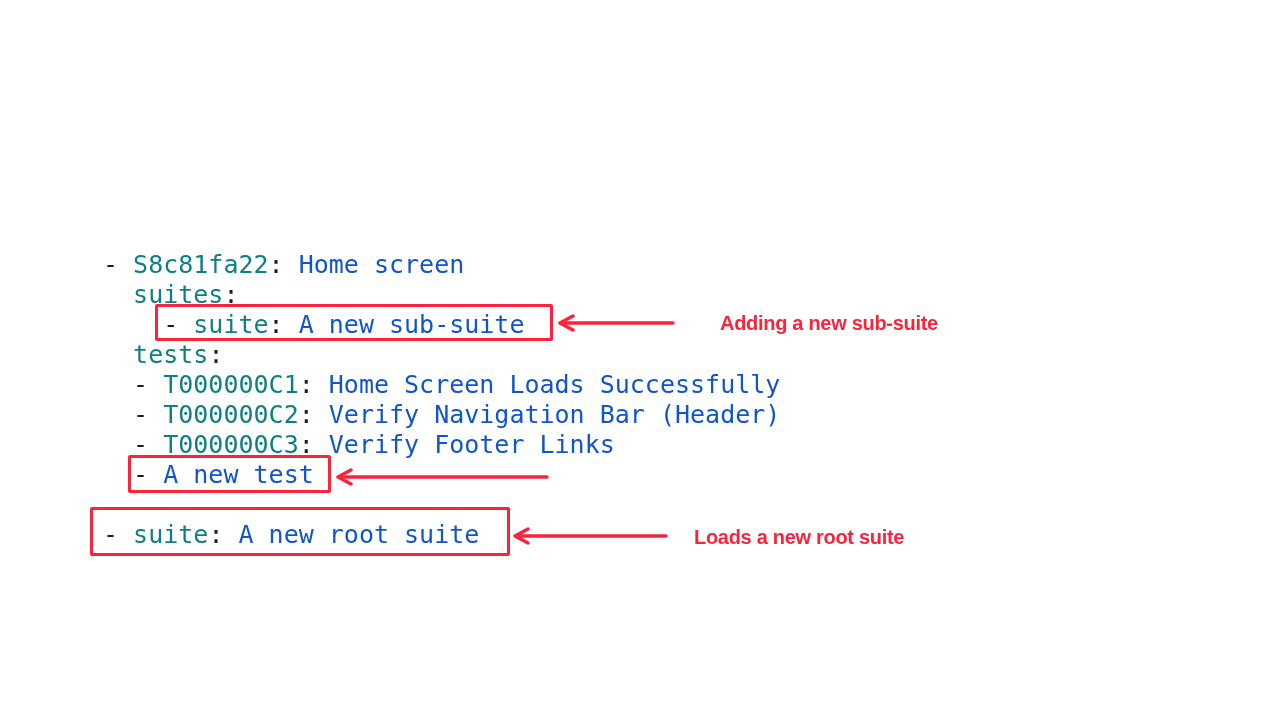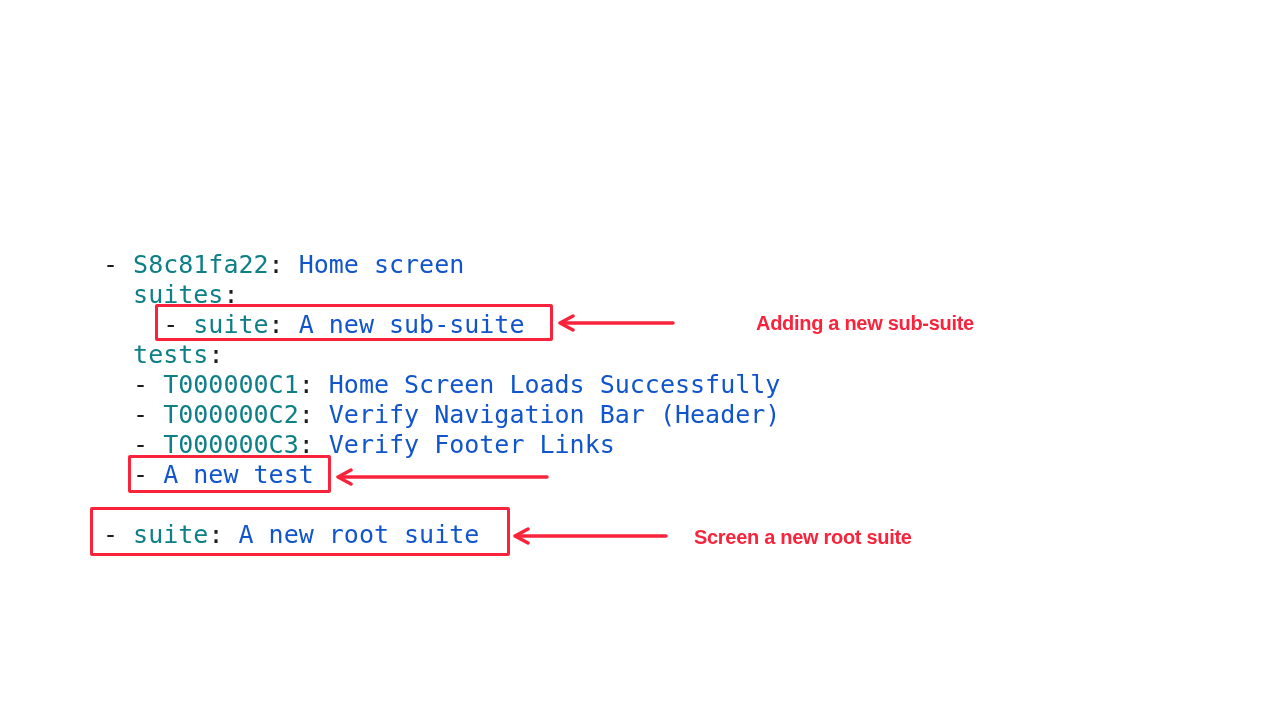--- a/index.html
+++ b/index.html
@@ -53,21 +53,21 @@
   .arrow.a2{left:334px;top:468px;}
   .arrow.a3{left:511px;top:527px;}
   
   .annotation-label{
     position:absolute;
     color:var(--annotation-color);
     font-weight:700;
     letter-spacing:-0.3px;
     white-space:nowrap;
   }
-  .annotation-label.l1{left:720px;top:312px;font-size:20px;line-height:22px;margin-left:36px;}
+  .annotation-label.l1{left:720px;top:312px;font-size:20px;line-height:22px;}
   .annotation-label.l2{left:570px;top:467px;font-size:18px;line-height:20px;}
   .annotation-label.l3{left:694px;top:526px;font-size:20px;line-height:22px;}
 </style>
 </head>
 <body>
 
 <div class="canvas">
 
   <div class="code-block"><div class="code-line"><span class="tok-punct">- </span><span class="tok-key">S8c81fa22</span><span class="tok-punct">: </span><span class="tok-value">Home screen</span></div><div class="code-line"><span class="tok-punct">  </span><span class="tok-key">suites</span><span class="tok-punct">:</span></div><div class="code-line"><span class="tok-punct">    - </span><span class="tok-key">suite</span><span class="tok-punct">: </span><span class="tok-value">A new sub-suite</span></div><div class="code-line"><span class="tok-punct">  </span><span class="tok-key">tests</span><span class="tok-punct">:</span></div><div class="code-line"><span class="tok-punct">  - </span><span class="tok-key">T000000C1</span><span class="tok-punct">: </span><span class="tok-value">Home Screen Loads Successfully</span></div><div class="code-line"><span class="tok-punct">  - </span><span class="tok-key">T000000C2</span><span class="tok-punct">: </span><span class="tok-value">Verify Navigation Bar (Header)</span></div><div class="code-line"><span class="tok-punct">  - </span><span class="tok-key">T000000C3</span><span class="tok-punct">: </span><span class="tok-value">Verify Footer Links</span></div><div class="code-line"><span class="tok-punct">  - </span><span class="tok-value">A new test</span></div><div class="code-line">&nbsp;</div><div class="code-line"><span class="tok-punct">- </span><span class="tok-key">suite</span><span class="tok-punct">: </span><span class="tok-value">A new root suite</span></div></div>
 
@@ -88,15 +88,15 @@
     </svg>
   </div>
   <div class="arrow a3">
     <svg width="158" height="18" viewBox="0 0 158 18">
       <line x1="155" y1="9" x2="5" y2="9" stroke="currentColor" stroke-width="3.5" stroke-linecap="round"></line>
       <polyline points="17,2 4,9 17,16" fill="none" stroke="currentColor" stroke-width="3.5" stroke-linecap="round" stroke-linejoin="round"></polyline>
     </svg>
   </div>
 
   <div class="annotation-label l1">Adding a new sub-suite</div>
-  <div class="annotation-label l3">Screen a new root suite</div>
+  <div class="annotation-label l3">Loads a new root suite</div>
 
 </div>
 
 </body></html>

